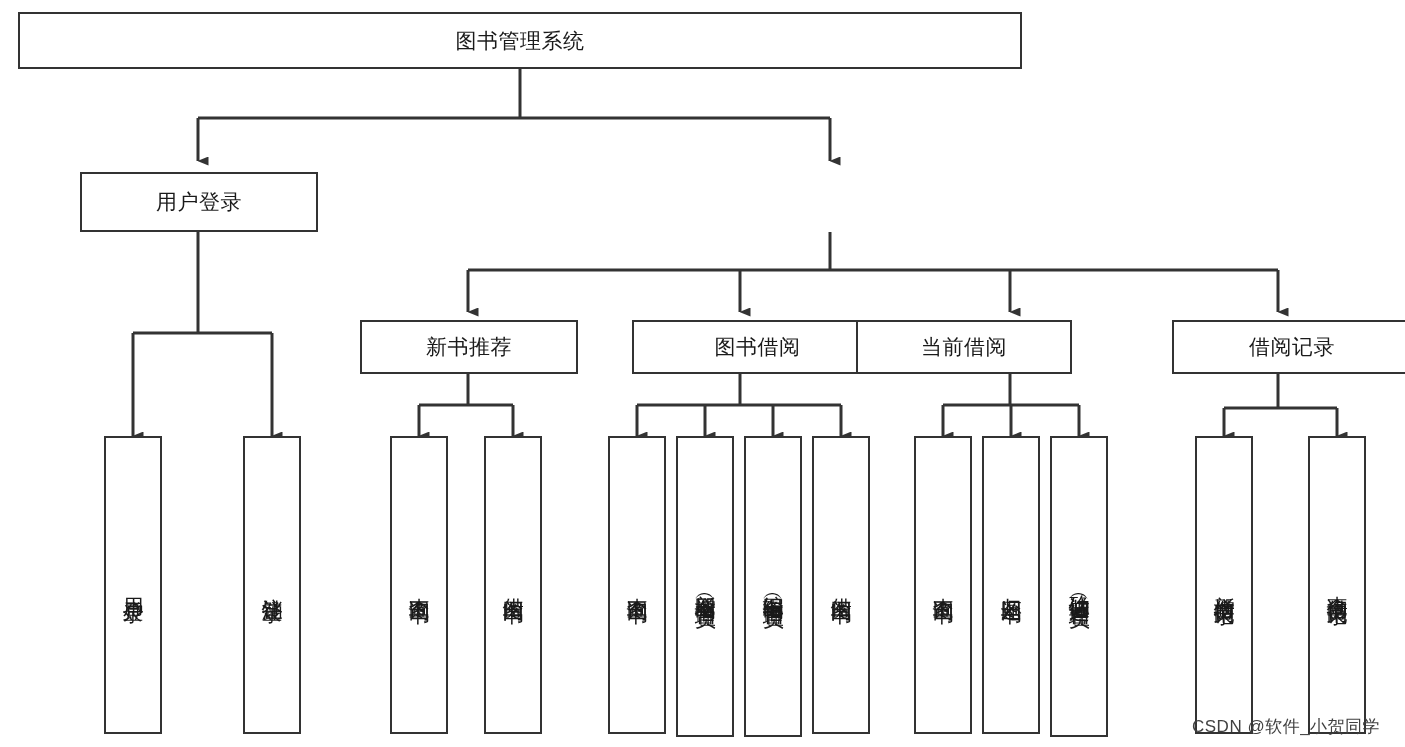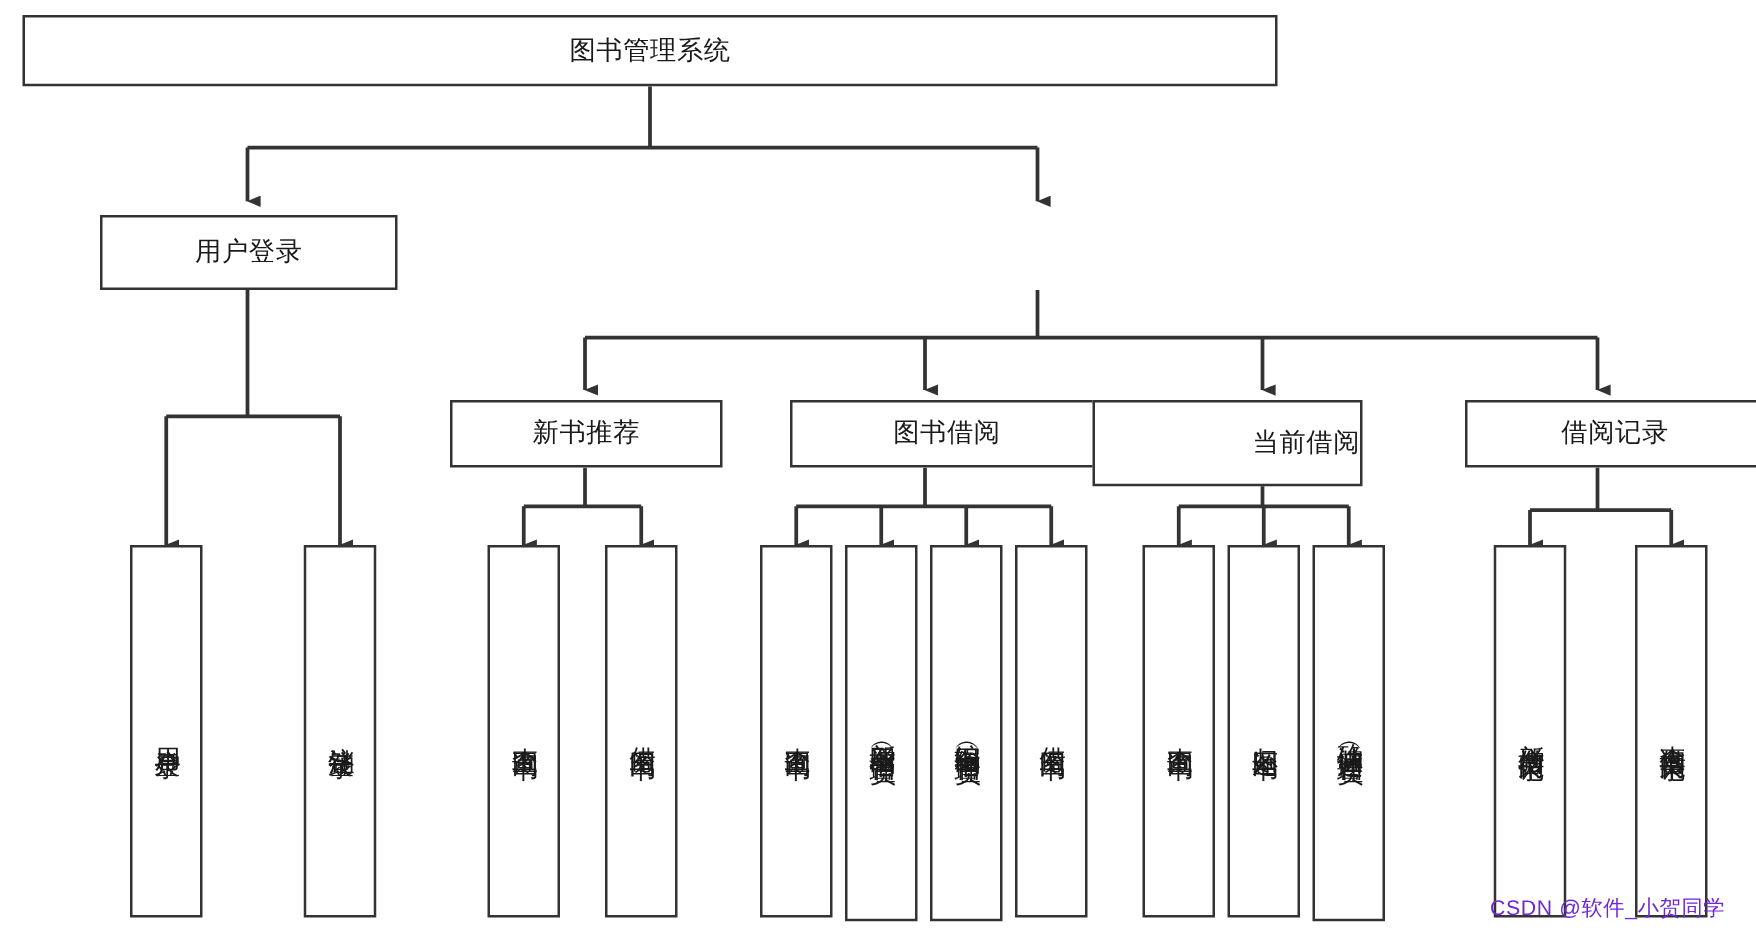--- a/index.html
+++ b/index.html
@@ -44,21 +44,21 @@
     font-size: 21px;
     line-height: 1.25;
     writing-mode: vertical-rl;
     text-orientation: upright;
     letter-spacing: 2px;
     white-space: nowrap;
   }
   .watermark {
     position: absolute;
     font-size: 17px;
-    color: #6d28d9;
+    color: #404040;
     white-space: nowrap;
     letter-spacing: 0.5px;
     pointer-events: none;
   }
 </style>
 </head>
 <body>
 
 <div id="diagram-root">
 
@@ -131,21 +131,21 @@
   <div class="node-box" style="left:80px; top:172px; width:238px; height:60px;">
     <span class="node-label-h">用户登录</span>
   </div>
 
   <div class="node-box" style="left:360px; top:320px; width:218px; height:54px;text-align:right;">
     <span class="node-label-h">新书推荐</span>
   </div>
   <div class="node-box" style="left:632px; top:320px; width:251px; height:54px;">
     <span class="node-label-h">图书借阅</span>
   </div>
-  <div class="node-box" style="left:874px; top:320px; width:216px; height:69px;justify-content:flex-end;">
+  <div class="node-box" style="left:856px; top:320px; width:216px; height:54px;">
     <span class="node-label-h">当前借阅</span>
   </div>
   <div class="node-box" style="left:1172px; top:320px; width:240px; height:54px;">
     <span class="node-label-h">借阅记录</span>
   </div>
 
   <div class="node-box" style="left:104px; top:436px; width:58px; height:298px;">
     <span class="node-label-v">用户登录</span>
   </div>
   <div class="node-box" style="left:243px; top:436px; width:58px; height:298px;">

